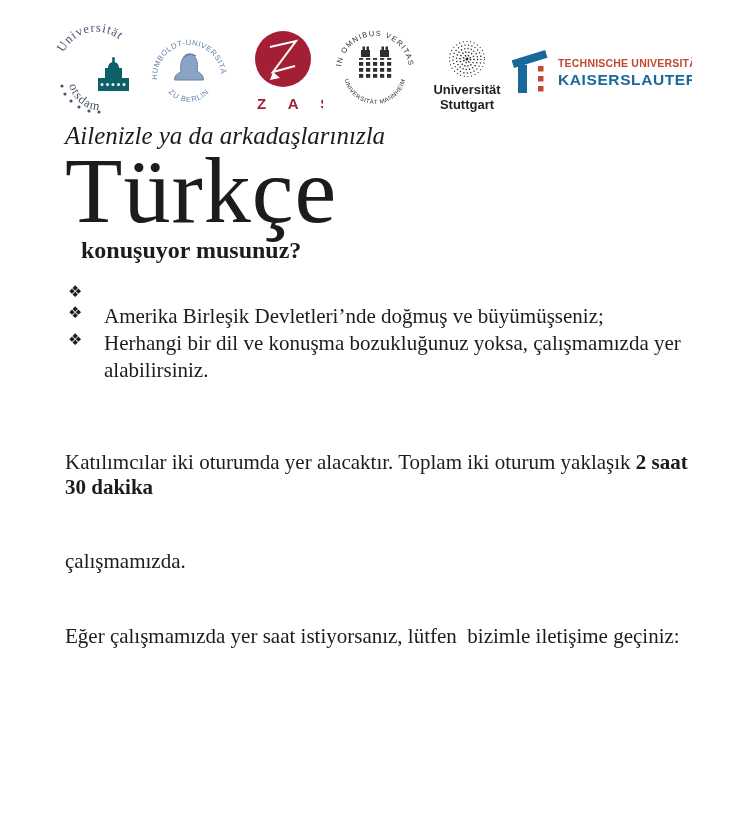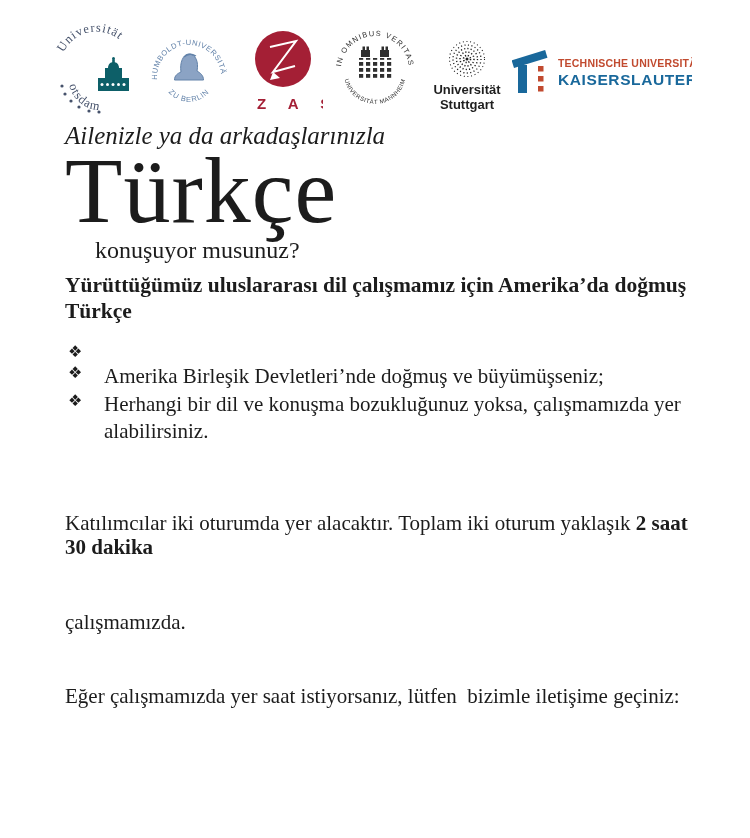--- a/index.html
+++ b/index.html
@@ -14,21 +14,21 @@
   .logo-humboldt{left:148px;top:27px;}
   .logo-zas{left:243px;top:26px;}
   .logo-mannheim{left:331px;top:20px;}
   .logo-stuttgart{left:428px;top:38px;}
   .logo-kl{left:512px;top:46px;}
 
   .content{position:absolute;left:65px;top:122px;width:624px;}
   .intro-line{font-size:25px;line-height:27px;font-style:italic;}
   .title-row{display:flex;align-items:flex-start;margin-top:-6px;flex-direction:column;}
   .big-title{font-size:94px;line-height:1;letter-spacing:1px;}
-  .title-question{font-size:24px;margin-left:30px;}
+  .title-question{font-size:24px;margin-left:16px;font-weight:bold;}
   .lead{font-weight:bold;font-size:21.5px;line-height:1.22;margin-top:8px;}
   .bullets{margin-top:18px;font-size:21px;line-height:1.3;}
   .bullet-row{display:flex;}
   .bullet-glyph{width:36px;padding-left:3px;font-size:16px;flex:none;}
   .para{margin-top:16px;font-size:21px;line-height:1.18;white-space:pre-wrap;}
   .para b, .email-line b{font-weight:bold;}
   svg text{font-family:"Liberation Sans", sans-serif;}
   svg .serif-arc{font-family:"Liberation Serif", serif;}
 </style>
 </head>
@@ -155,21 +155,20 @@
 <div class="content">
 
   <div class="intro-line">Ailenizle ya da arkadaşlarınızla</div>
 
   <div class="title-row">
     <span class="big-title">Türkçe</span>
     <span class="title-question">konuşuyor musunuz?</span>
   </div>
 
   <div class="lead">
-    <div>Yürüttüğümüz uluslararası dil çalışmamız için Amerika’da doğmuş Türkçe</div>
   </div>
 
   <div class="bullets">
     <div class="bullet-row">
       <span class="bullet-glyph">❖</span>
     </div>
     <div class="bullet-row">
       <span class="bullet-glyph">❖</span>
       <span>Amerika Birleşik Devletleri’nde doğmuş ve büyümüşseniz;</span>
     </div>

